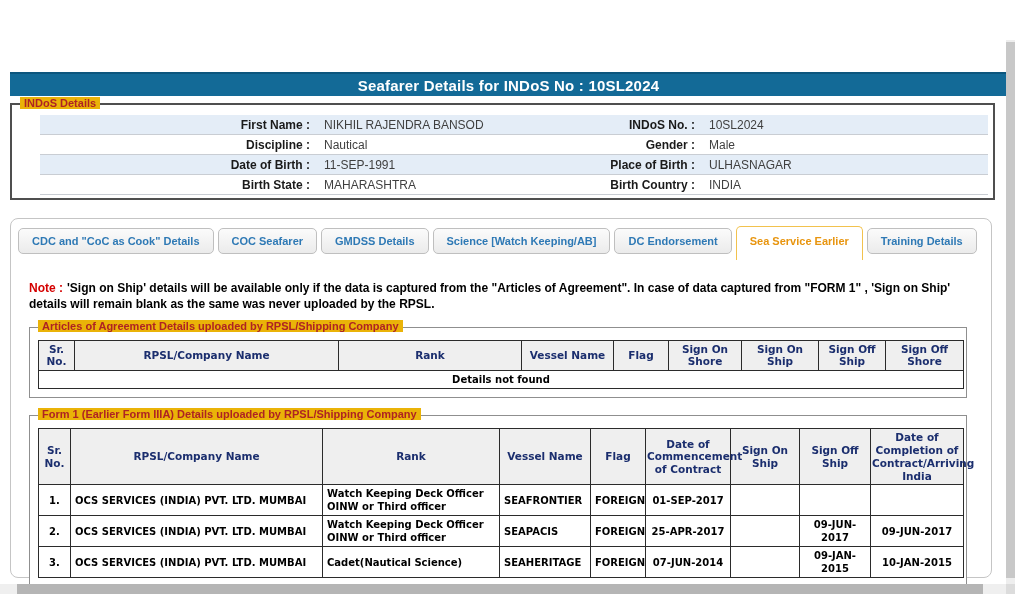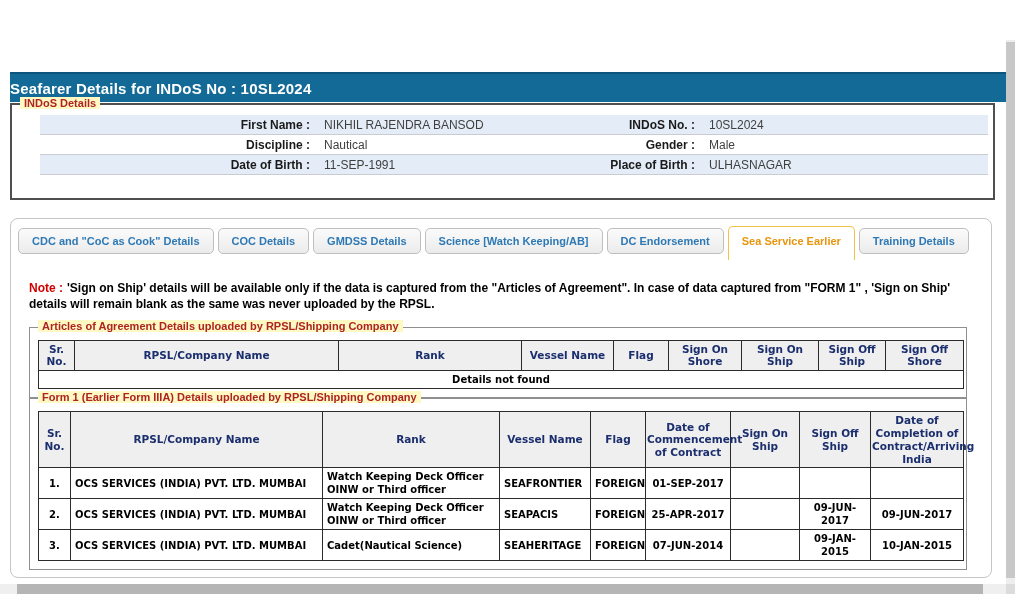--- a/index.html
+++ b/index.html
@@ -17,29 +17,29 @@
     --grid-border:#2B2B2B;
   }
   *{margin:0;padding:0;box-sizing:border-box;}
   html,body{background:#fff;}
   body{
     width:1015px;height:594px;position:relative;overflow:hidden;
     font-family:"Liberation Sans",sans-serif;color:#000;
   }
   
   .title-bar{
-    position:absolute;left:10px;top:72px;width:997px;height:30px;
+    position:absolute;left:10px;top:72px;width:997px;height:24px;
     background:var(--title-bar);border-top:2px solid var(--title-bar-edge);
-    display:flex;align-items:center;
+    display:flex;align-items:center;justify-content:center;
   }
   .title-bar span{color:#fff;font-weight:bold;font-size:15px;letter-spacing:.2px;}
   
   .fieldset{position:relative;background:#fff;}
   .legend{
-    position:absolute;top:-8px;left:8px;background:#fef9c3;padding:0 4px;
+    position:absolute;top:-8px;left:8px;background:#eab308;padding:0 4px;
     font-size:11px;font-weight:bold;color:var(--legend-red);white-space:nowrap;
   }
   
   .indos{
     position:absolute;left:10px;top:103px;width:985px;height:97px;
     border:2px solid #4F4F4F;
   }
   .indos-rows{margin:10px 5px 0 28px;}
   .indos-row{display:flex;align-items:center;height:20px;border-bottom:1px solid var(--row-line);font-size:12px;}
   .indos-row.alt{background:var(--row-highlight);align-items:center;}
@@ -66,21 +66,21 @@
   .tab.active{
     background:#fff;border-color:var(--tab-active-border);border-bottom:none;
     border-radius:5px 5px 0 0;color:var(--tab-active-text);
     height:34px;margin-top:-2px;line-height:28px;position:relative;z-index:2;
   }
   
   .note{margin:27px 22px 0 18px;font-size:12px;font-weight:bold;line-height:1.32;color:#000;}
   .note-label{color:var(--note-red);margin-right:4px;}
   
   .inner{margin:14px 24px 0 18px;border:1px solid #8F8F8F;padding:12px 7px 8px 7px;}
-  .inner.second{margin-top:0;}
+  .inner.second{margin-top:17px;}
   table.grid{border-collapse:collapse;table-layout:fixed;width:925px;margin-left:1px;
     font-family:"DejaVu Sans",sans-serif;}
   table.grid th{
     background:#EFEFEF;color:var(--header-navy);font-size:10.5px;font-weight:bold;
     border:1px solid var(--grid-border);padding:2px 1px;line-height:1.22;
     text-align:center;vertical-align:middle;
   }
   table.grid td{
     border:1px solid var(--grid-border);font-size:10px;font-weight:bold;color:#000;
     padding:2px 4px;line-height:1.3;vertical-align:middle;overflow:hidden;
@@ -123,27 +123,33 @@
         <div class="cell-v1 val">Nautical</div>
         <div class="cell-l2 lbl">Gender :</div>
         <div class="cell-v2 val">Male</div>
       </div>
       <div class="indos-row alt">
         <div class="cell-l1 lbl">Date of Birth :</div>
         <div class="cell-v1 val">11-SEP-1991</div>
         <div class="cell-l2 lbl">Place of Birth :</div>
         <div class="cell-v2 val">ULHASNAGAR</div>
       </div>
+      <div class="indos-row">
+        <div class="cell-l1 lbl">Birth State :</div>
+        <div class="cell-v1 val">MAHARASHTRA</div>
+        <div class="cell-l2 lbl">Birth Country :</div>
+        <div class="cell-v2 val">INDIA</div>
+      </div>
     </div>
 </div>
 
 <div class="tab-panel">
   <ul class="tabs">
       <li class="tab">CDC and "CoC as Cook" Details</li>
-      <li class="tab">COC Details</li>
+      <li class="tab">COC Seafarer</li>
       <li class="tab">GMDSS Details</li>
       <li class="tab">Science [Watch Keeping/AB]</li>
       <li class="tab">DC Endorsement</li>
       <li class="tab active">Sea Service Earlier</li>
       <li class="tab">Training Details</li>
     </ul>
 
   <p class="note"><span class="note-label">Note :</span><span>'Sign on Ship' details will be available only if the data is captured from the "Articles of Agreement". In case of data captured from "FORM 1" , 'Sign on Ship' details will remain blank as the same was never uploaded by the RPSL.</span></p>
 
   <div class="fieldset inner">

